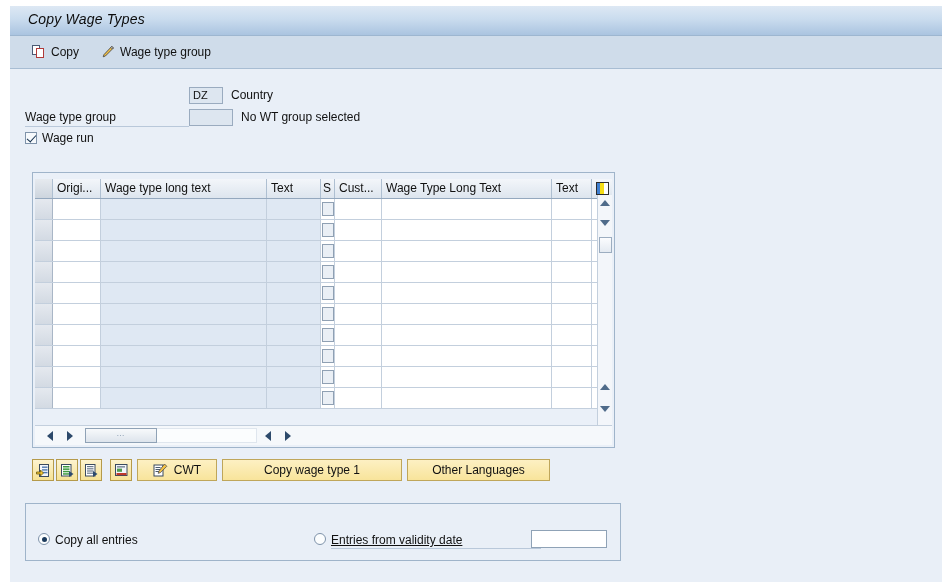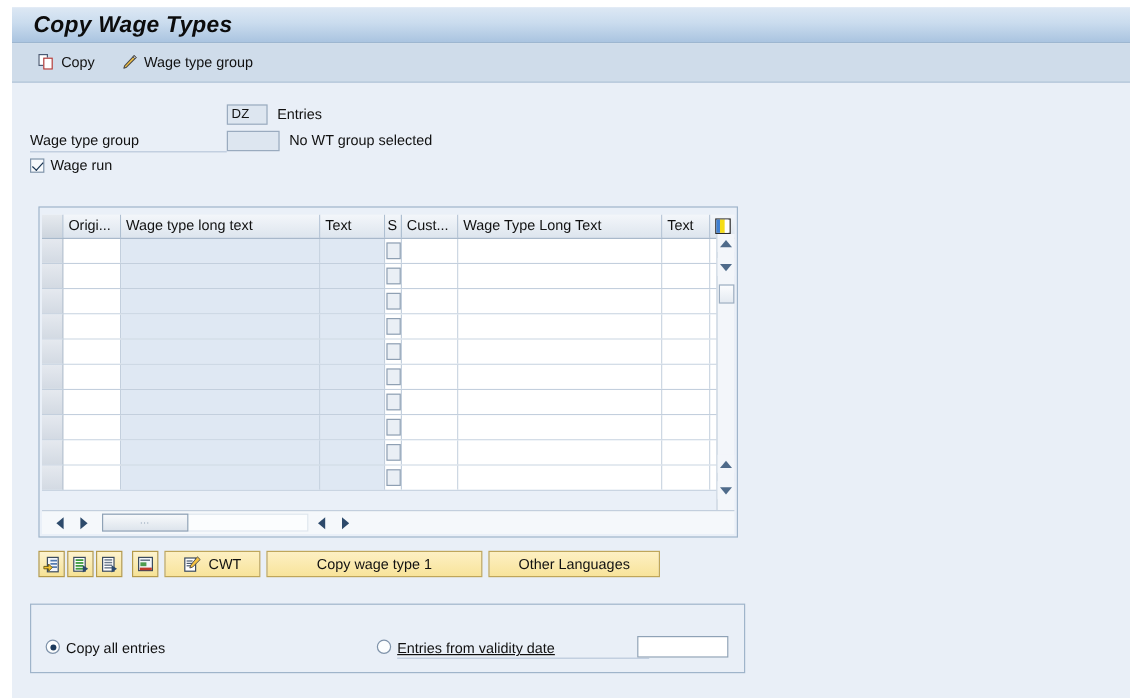--- a/index.html
+++ b/index.html
@@ -31,23 +31,23 @@
     width: 932px;
     height: 30px;
     background: linear-gradient(to bottom, #dde8f4 0%, #cadcee 45%, #aac4e0 100%);
     border-bottom: 1px solid #9db6d0;
     box-sizing: border-box;
   }
   .titlebar-text {
     position: absolute;
     left: 18px;
     top: 5px;
-    font-size: 19px;
+    font-size: 14px;
     font-style: italic;
-    font-weight: bold;
+    font-weight: normal;
     color: #0c0c0c;
     letter-spacing: 0.2px;
     white-space: nowrap;
   }
   
   .toolbar {
     position: absolute;
     left: 0; top: 30px;
     width: 932px;
     height: 33px;
@@ -460,21 +460,21 @@
     <div class="watermark">
       <span class="cmark">©</span>
       <span>www.tutorialkart.com</span>
     </div>
   </div>
 
   <div class="content">
 
     <div class="field-row" style="left:15px; top:18px; width:420px;">
       <div class="field-input" style="left:164px; top:0; width:34px;">DZ</div>
-      <div class="field-desc" style="left:206px;">Entries</div>
+      <div class="field-desc" style="left:206px;">Country</div>
     </div>
 
     <div class="field-row" style="left:15px; top:40px; width:420px;">
       <div class="field-label">Wage type group</div>
       <div class="field-input" style="left:164px; top:0; width:44px;"></div>
       <div class="field-desc" style="left:216px;">No WT group selected</div>
     </div>
 
     <div class="chk-row" style="left:15px; top:62px;">
       <span class="chkbox checked"></span>

